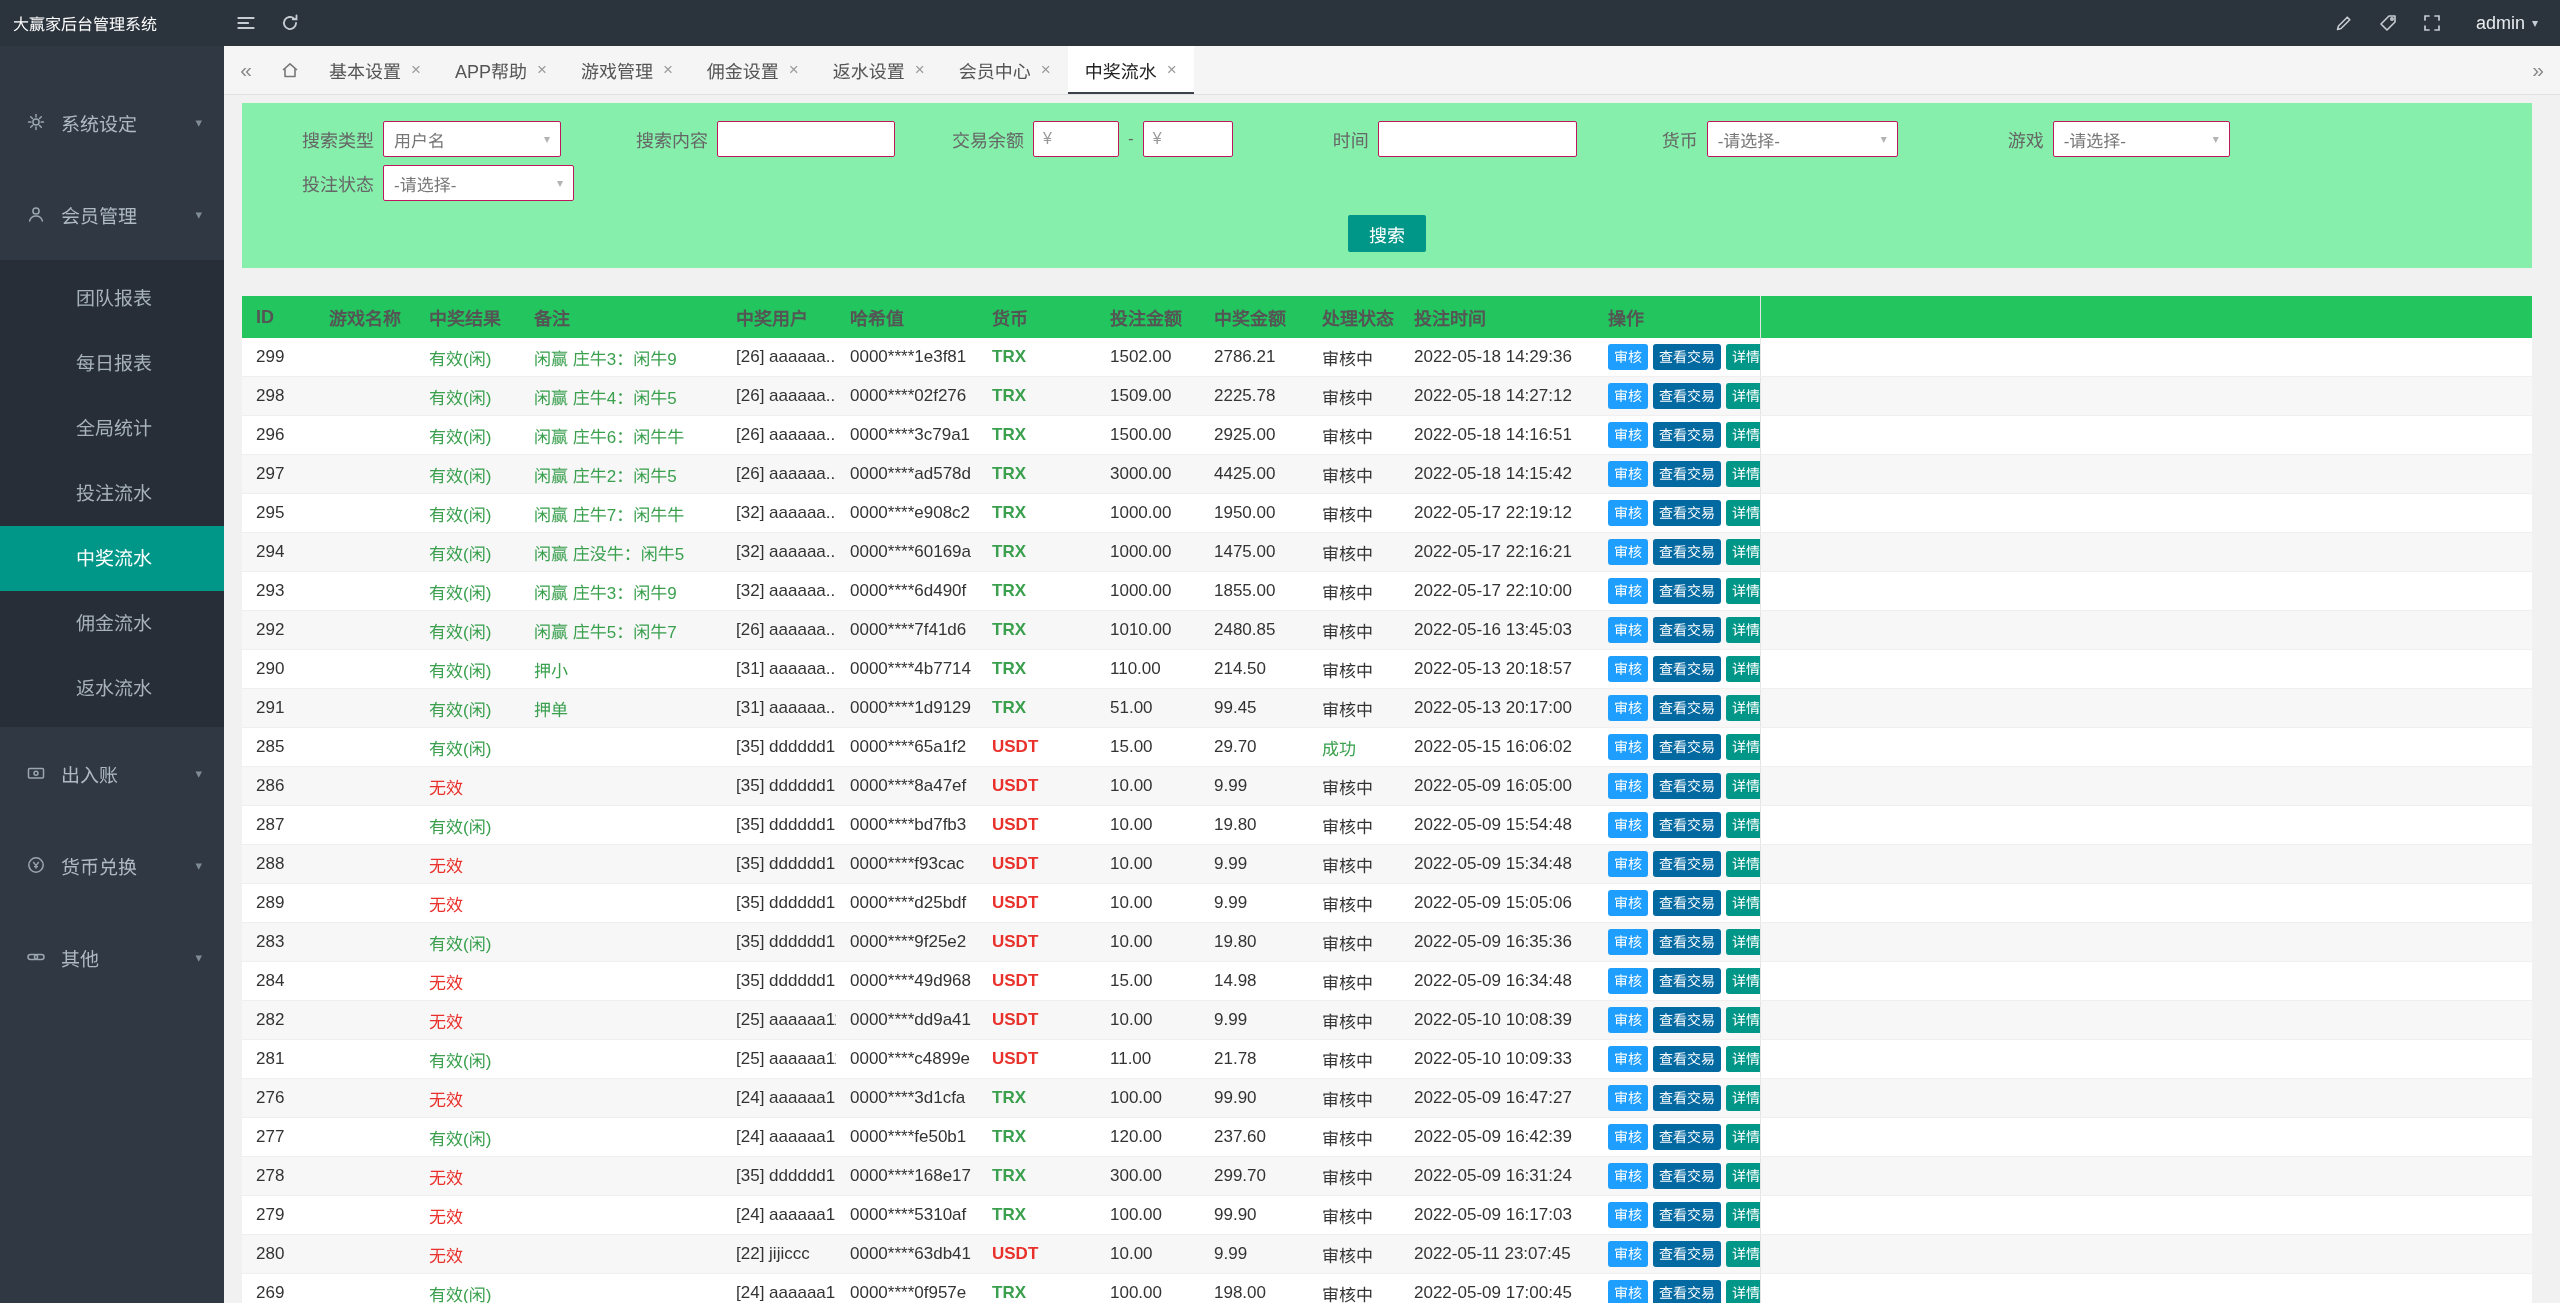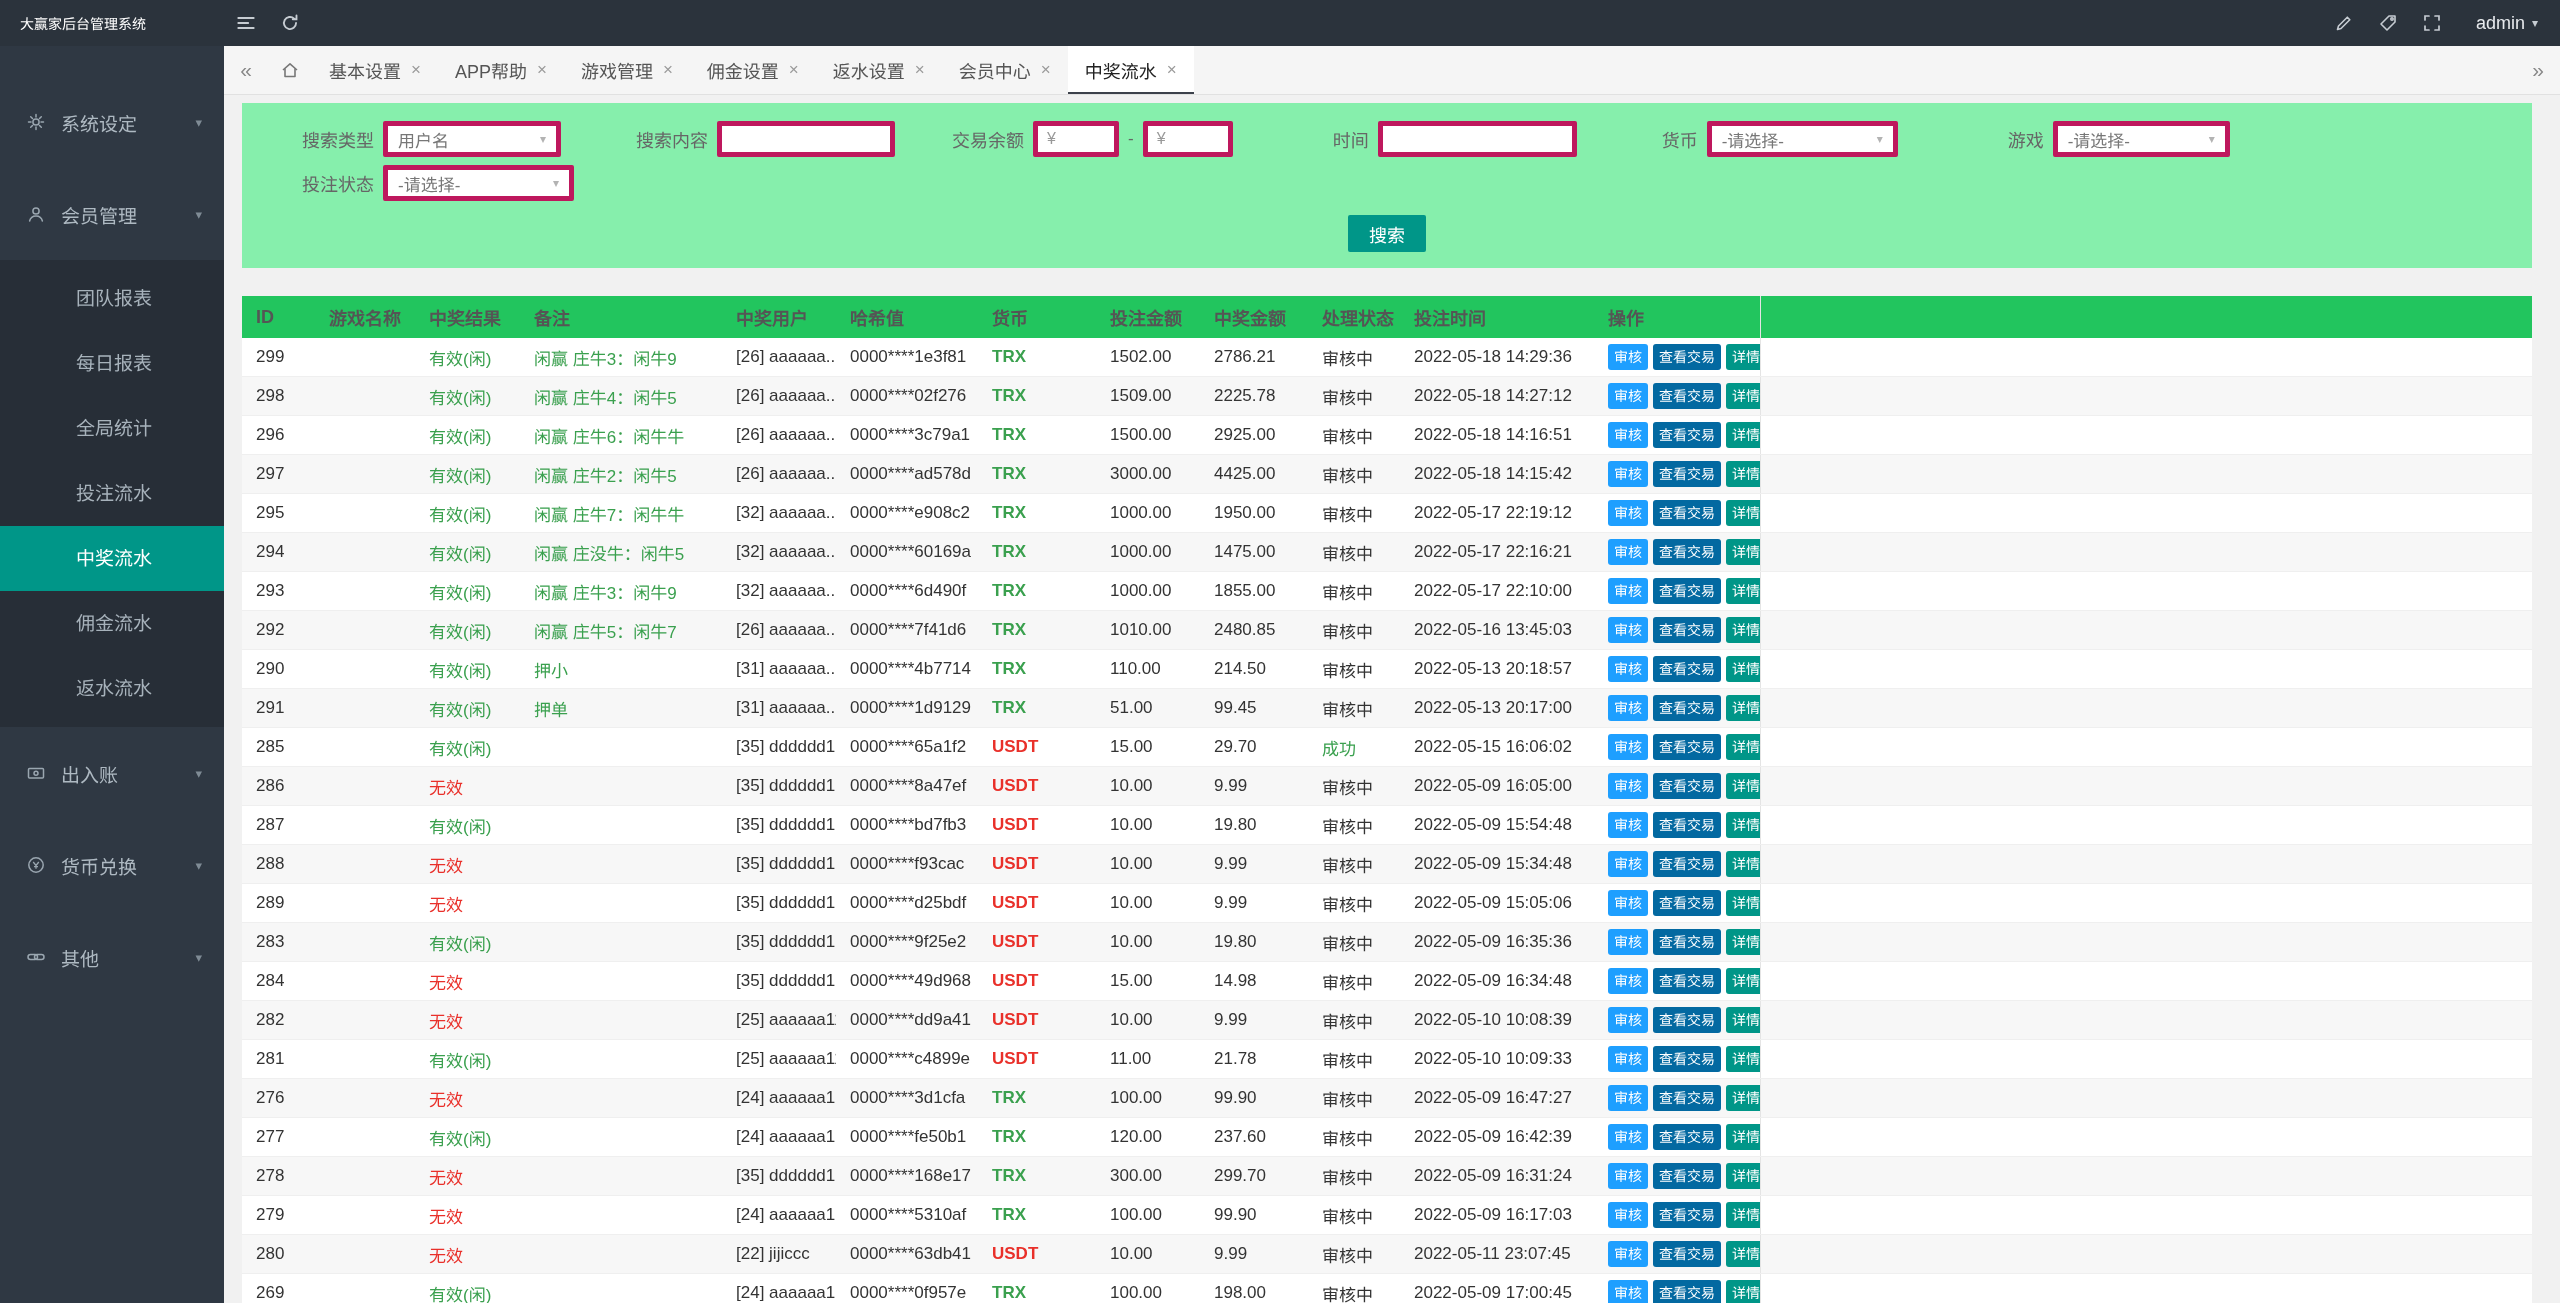--- a/index.html
+++ b/index.html
@@ -1,20 +1,20 @@
 <!DOCTYPE html>
 <html lang="zh-CN"><head>
 <meta charset="utf-8">
 <style>
   html,body{margin:0;padding:0}
   body{width:2560px;height:1303px;overflow:hidden;background:#f1f1f1;
        font-family:"Liberation Sans","DejaVu Sans",sans-serif;-webkit-font-smoothing:antialiased}
   
   .topbar{position:absolute;top:0;left:0;right:0;height:46px;background:#2b333c;display:flex;align-items:center;z-index:20}
-  .brand{width:224px;box-sizing:border-box;padding-left:20px;color:#fff;font-size:14px;white-space:nowrap}
+  .brand{width:224px;box-sizing:border-box;padding-left:13px;color:#fff;font-size:16px;white-space:nowrap}
   .tb-icon{width:44px;height:46px;display:flex;align-items:center;justify-content:center;color:#c6ccd2;cursor:pointer}
   .tb-spacer{flex:1}
   .tb-user{display:flex;align-items:center;color:#e8ebee;font-size:18px;padding:0 22px;cursor:pointer}
   .tb-user .caret{font-size:12px;margin-left:7px;color:#c6ccd2}
   svg{display:block}
   
   .sidebar{position:absolute;top:46px;left:0;bottom:0;width:224px;background:#2f3843;padding-top:30px;box-sizing:border-box}
   .menu-item{height:92px;display:flex;align-items:center;padding:0 22px 0 26px;color:#aeb9c2;font-size:19px;cursor:pointer}
   .mi-icon{margin-right:15px;color:#9aa6b0;display:flex}
   .mi-caret{margin-left:auto;font-size:13px;color:#7f8b95}
@@ -28,21 +28,21 @@
   .tab-arrow.right{margin-left:auto}
   .home-tab{width:44px;display:flex;align-items:center;justify-content:center;color:#777;cursor:pointer}
   .tabs{display:flex;align-items:stretch}
   .tab{display:flex;align-items:center;padding:0 17px;font-size:18px;color:#555;cursor:pointer;white-space:nowrap}
   .tab.active{background:#fff;color:#222;box-shadow:inset 0 -2px 0 #3c414b}
   .tab-close{margin-left:10px;font-size:17px;color:#9a9a9a}
   
   .filter-card{margin:8px 28px 0 18px;background:#86efac;padding:18px 3px 16px}
   .f-row{display:flex;align-items:center;height:36px;margin-bottom:8px}
   .f-label{font-size:18px;color:#666;margin-right:9px;white-space:nowrap}
-  .sel,.inp,.money{height:36px;border:5px solid #be185d;border-radius:2px;background:#fff;box-sizing:border-box;font-size:17px;color:#777}
+  .sel,.inp,.money{height:36px;border:1px solid #be185d;border-radius:2px;background:#fff;box-sizing:border-box;font-size:17px;color:#777}
   .sel{display:flex;align-items:center;justify-content:space-between;padding:0 10px;cursor:pointer}
   .sel .arrow{color:#b3b3b3;font-size:12px;margin-left:8px}
   .inp{padding:0 10px;outline:none}
   .money{display:flex;align-items:center;padding:0 9px}
   .money .yen{color:#999;font-size:16px;margin-right:5px}
   .money input{border:none;outline:none;width:100%;font-size:16px;color:#666}
   .dash{margin:0 9px;color:#666;font-size:17px}
   .ml57{margin-left:57px}.ml75{margin-left:75px}.ml100{margin-left:100px}.ml85{margin-left:85px}.ml110{margin-left:110px}
   .w178{width:178px}.w86{width:86px}.w90{width:90px}.w199{width:199px}.w191{width:191px}.w177{width:177px}
   .search-btn{display:block;margin:14px auto 0;height:37px;padding:0 21px;background:#009688;color:#fff;border:none;border-radius:2px;font-size:18px;cursor:pointer}

